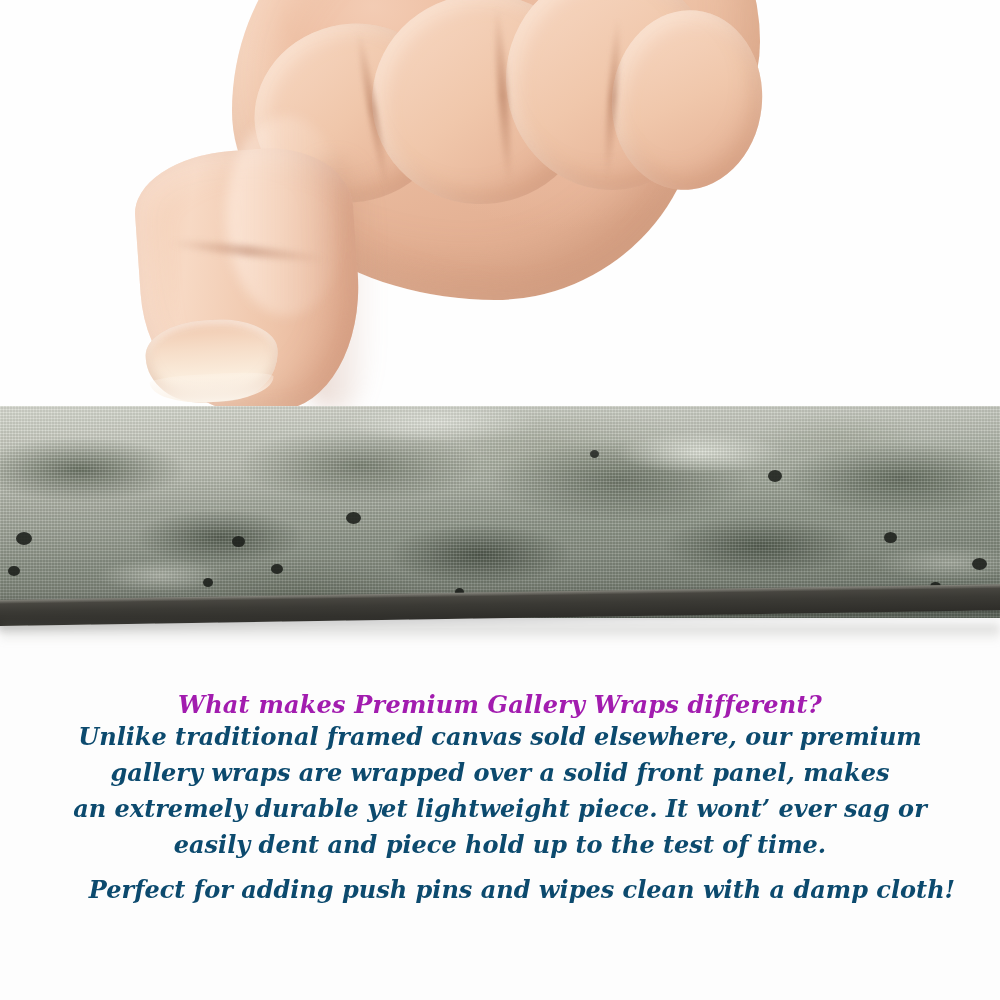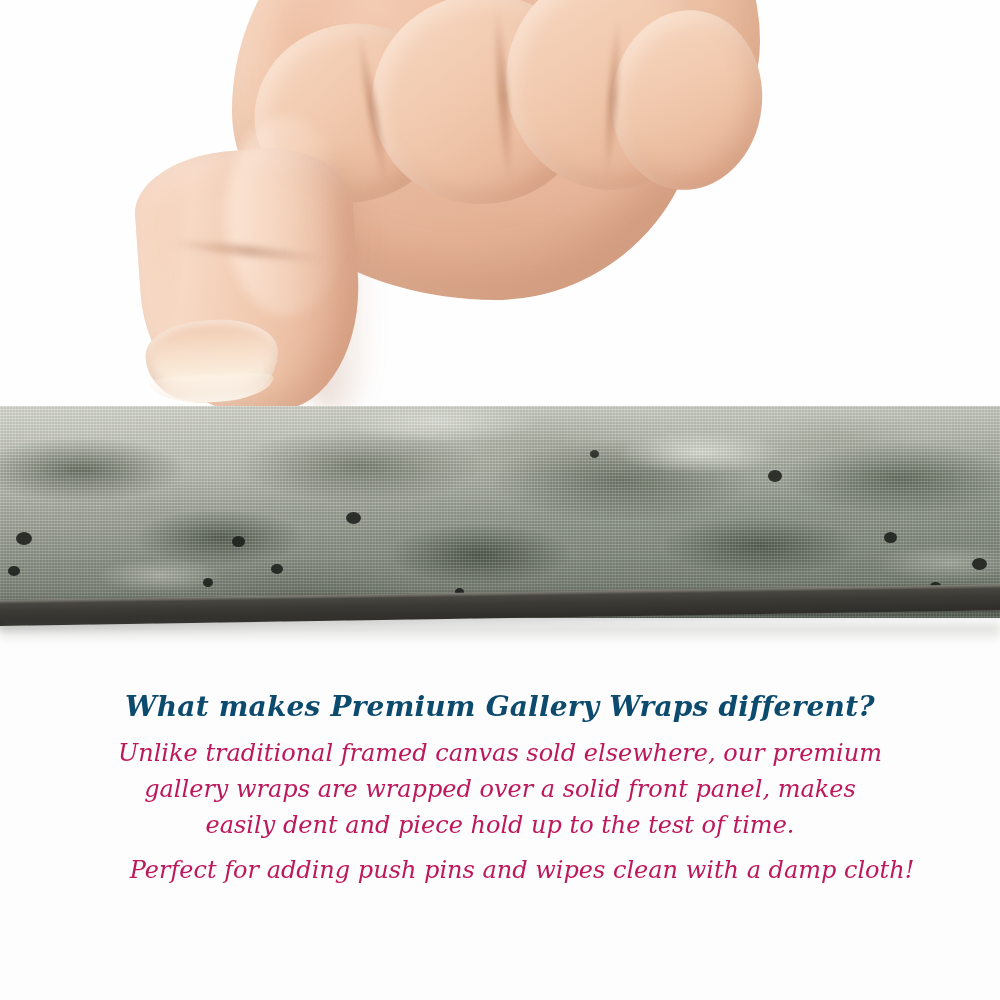--- a/index.html
+++ b/index.html
@@ -262,31 +262,32 @@
     position: absolute;
     left: 0;
     top: 690px;
     width: 1000px;
     text-align: center;
     color: #2b2b2b;
     font-family: "DejaVu Serif", serif;
     font-style: italic;
   }
   .caption-title {
-    font-size: 28px;
+    font-size: 24px;
     font-weight: 700;
     letter-spacing: 0.2px;
-    margin: 0 0 12px 0;
-    color: #0c4a6e;
+    margin: 0 0 0 0;
+    color: #a21caf;
   }
   .caption-line {
     font-size: 24px;
     line-height: 36px;
-    color: #be185d;
+    color: #0c4a6e;
     margin: 0;
+    font-weight: bold;
   }
   .caption-line.last {
     margin-top: 9px;
     padding-left: 44px;
   }
 </style>
 </head>
 <body>
 
 <div class="page">
@@ -328,17 +329,18 @@
     <div class="strip-shade"></div>
   </div>
   <div class="strip-tilt"></div>
   <div class="strip-tilt-hi"></div>
   <div class="strip-under-shadow"></div>
 
   <div class="caption">
     <p class="caption-title">What makes Premium Gallery Wraps different?</p>
     <p class="caption-line">Unlike traditional framed canvas sold elsewhere, our premium</p>
     <p class="caption-line">gallery wraps are wrapped over a solid front panel, makes</p>
+    <p class="caption-line">an extremely durable yet lightweight piece. It wont’ ever sag or</p>
     <p class="caption-line">easily dent and piece hold up to the test of time.</p>
     <p class="caption-line last">Perfect for adding push pins and wipes clean with a damp cloth!</p>
   </div>
 
 </div>
 
 </body></html>

